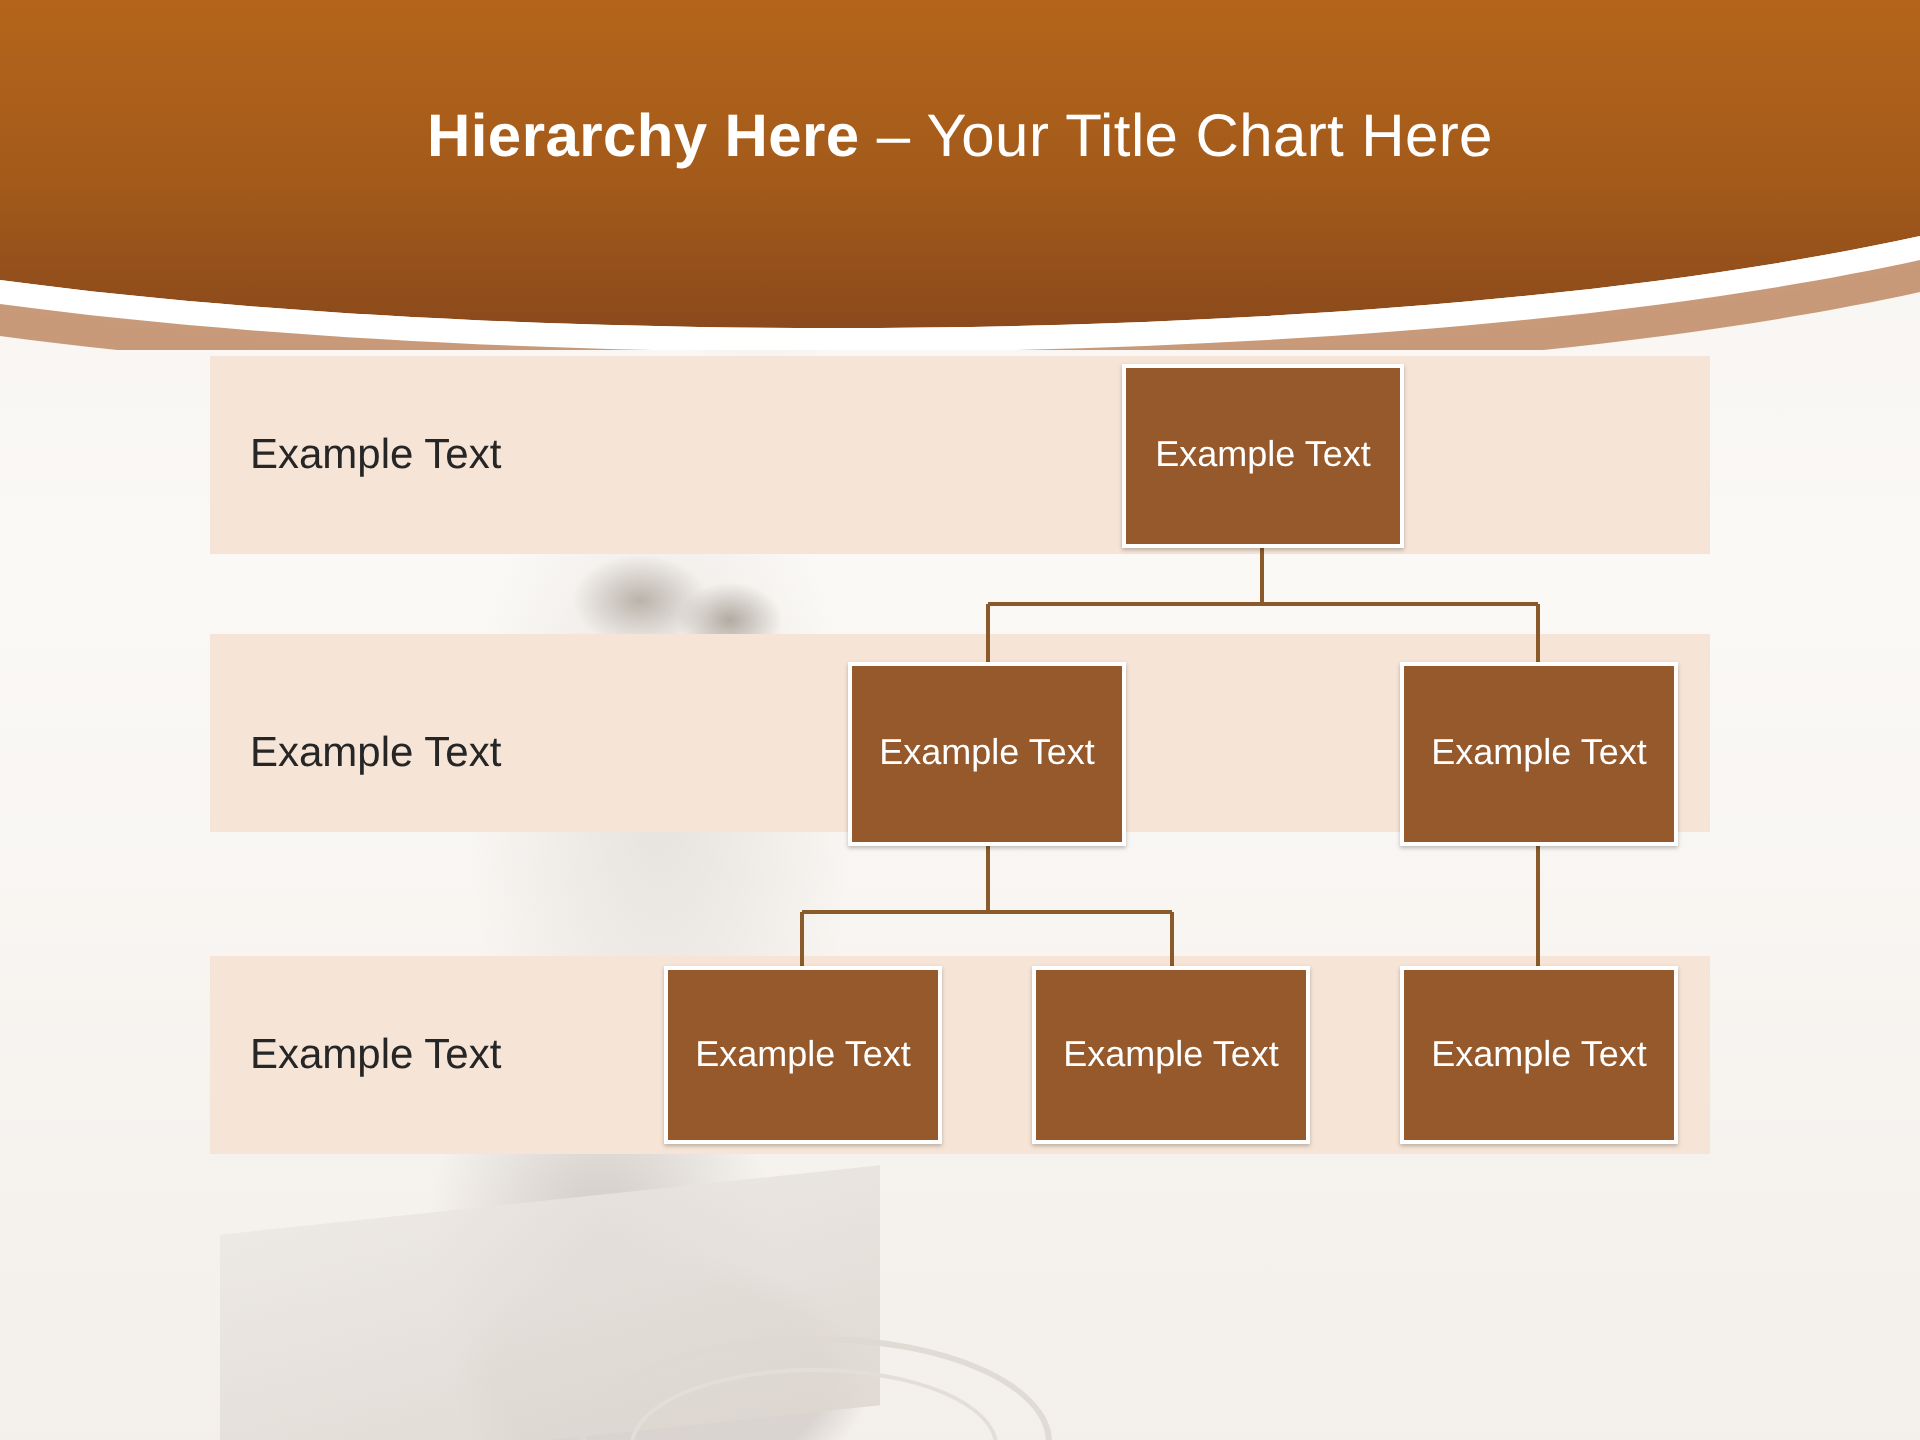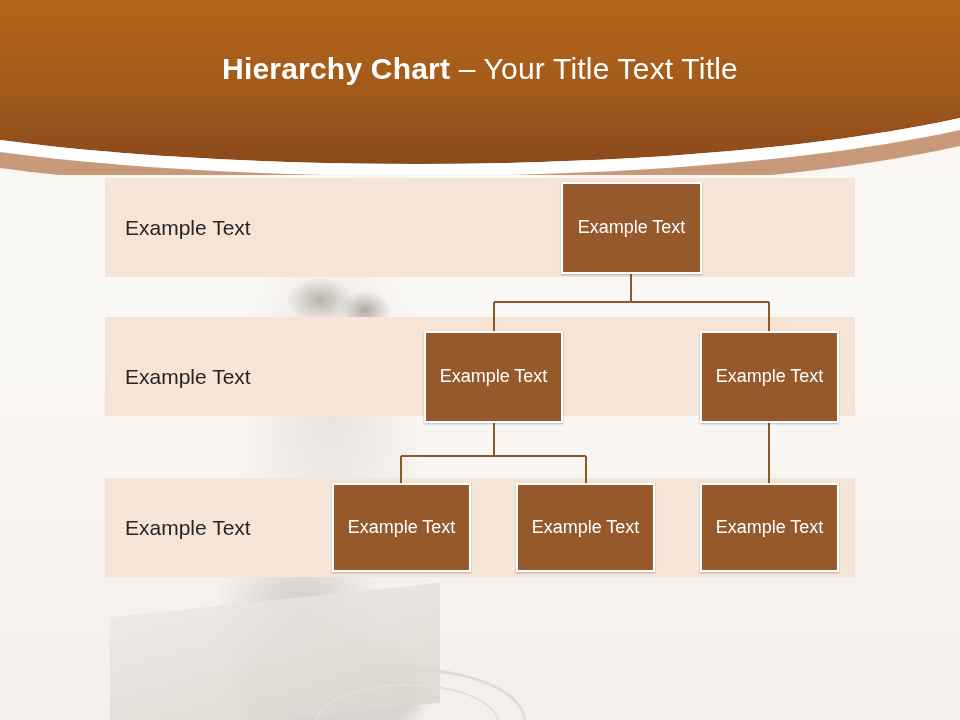--- a/index.html
+++ b/index.html
@@ -181,21 +181,21 @@
           <stop offset="100%" stop-color="#a97characters"></stop>
         </linearGradient>
       </defs>
       <path d="M0,0 L960,0 L960,118 C700,175 260,175 0,140 Z" fill="url(#hg)"></path>
       <path d="M0,140 C260,175 700,175 960,118 L960,133 C700,190 260,190 0,155 Z" fill="#ffffff" opacity="0.95"></path>
       <path d="M0,152 C260,187 700,187 960,130 L960,146 C700,203 260,203 0,168 Z" fill="#c28f6b" opacity="0.9"></path>
     </svg>
   </div>
 
   <div class="title">
-    <span class="bold">Hierarchy Chart</span><span class="light"> – </span><span class="light">Your Title Text Title</span>
+    <span class="bold">Hierarchy Here</span><span class="light"> – </span><span class="light">Your Title Chart Here</span>
   </div>
 
   <div class="band" id="band1"></div>
   <div class="band" id="band2"></div>
   <div class="band" id="band3"></div>
 
   <div class="band-label" id="label1">Example Text</div>
   <div class="band-label" id="label2">Example Text</div>
   <div class="band-label" id="label3">Example Text</div>
 

